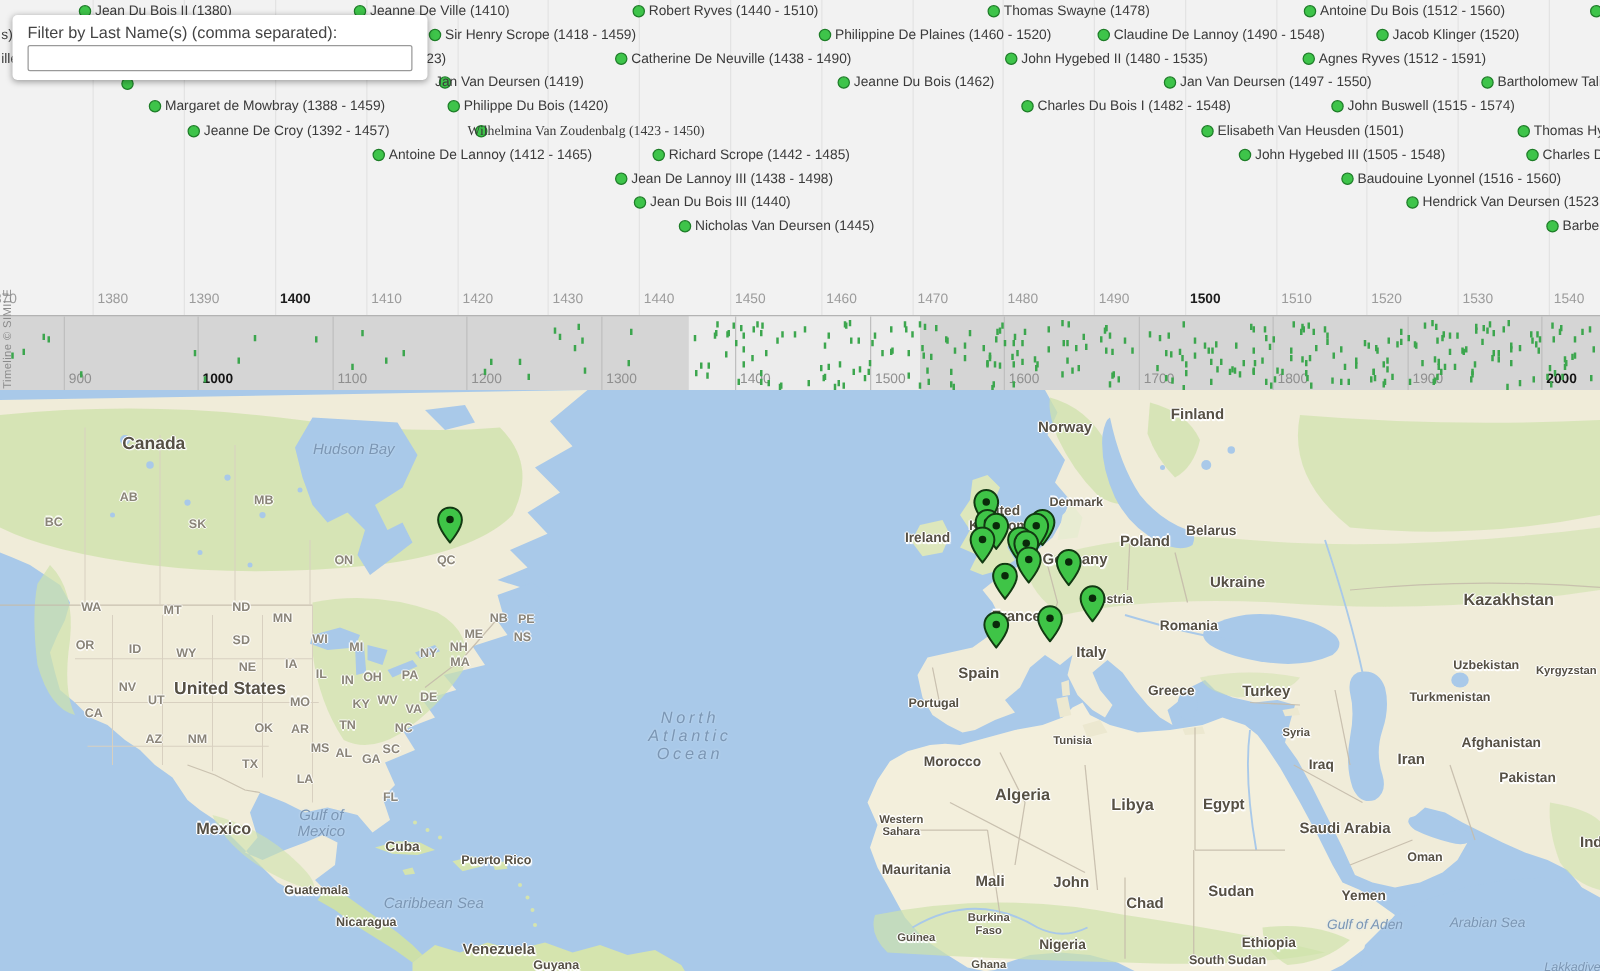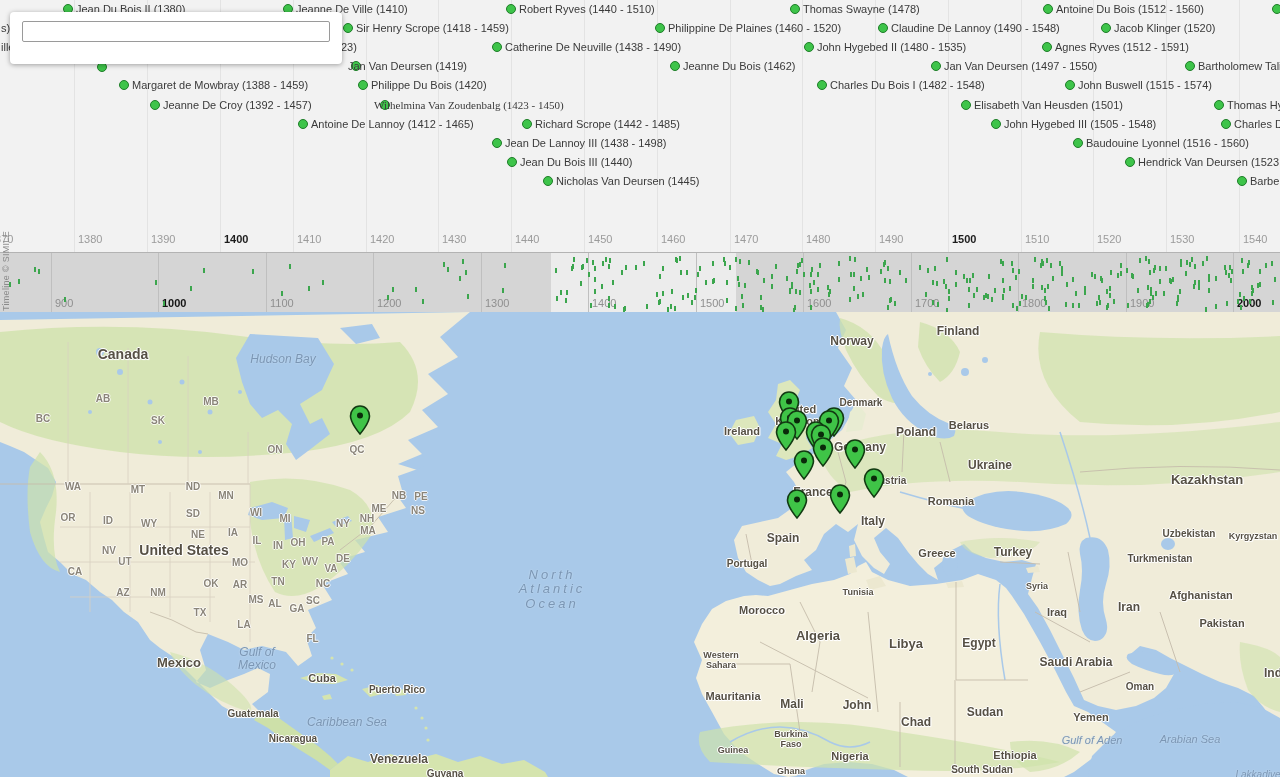--- a/index.html
+++ b/index.html
@@ -239,20 +239,21 @@
         <div class="dot" style="left: 1237px; top: 176px;"></div>
         <div class="lbl" style="left: 1250px; top: 174px;">Barbe</div>
       </div>
       <div class="frag" style="left: 1px; top: 21px;">s)</div>
       <div class="frag" style="left: 1px; top: 40px;">ille</div>
       <div class="frag" style="left: 341px; top: 40px;">23)</div>
     </div>
 </div>
 
 <div id="filter-panel">
+  <label for="lnfilter">Filter by Last Name(s) (comma separated):</label>
   <input id="lnfilter" type="text" placeholder="" style="">
 </div>
 
 <div id="tl-overview">
   <div id="ov-highlight" style="left: 551px; width: 185px;"></div>
   <div id="century-layer">
       <div class="cgrid" style="left: 51px;"></div>
       <div class="c-label" style="left: 55px;">900</div>
       <div class="cgrid" style="left: 158px;"></div>
       <div class="c-label strong" style="left: 162px;">1000</div>
@@ -837,21 +838,21 @@
       <div class="ml ml-state" style="left: 285px; top: 206px;">MI</div>
       <div class="ml ml-state" style="left: 343px; top: 211px;">NY</div>
       <div class="ml ml-state" style="left: 367px; top: 206px;">NH</div>
       <div class="ml ml-state" style="left: 368px; top: 218px;">MA</div>
       <div class="ml ml-state" style="left: 233px; top: 220px;">IA</div>
       <div class="ml ml-state" style="left: 198px; top: 222px;">NE</div>
       <div class="ml ml-state" style="left: 257px; top: 228px;">IL</div>
       <div class="ml ml-state" style="left: 278px; top: 233px;">IN</div>
       <div class="ml ml-state" style="left: 298px; top: 230px;">OH</div>
       <div class="ml ml-state" style="left: 328px; top: 229px;">PA</div>
-      <div class="ml ml-state" style="left: 109px; top: 238px;">NV</div>
+      <div class="ml ml-state" style="left: 82px; top: 238px; padding-left: 40px;">NV</div>
       <div class="ml ml-state" style="left: 125px; top: 249px;">UT</div>
       <div class="ml ml-state" style="left: 75px; top: 259px;">CA</div>
       <div class="ml ml-state" style="left: 123px; top: 280px;">AZ</div>
       <div class="ml ml-state" style="left: 158px; top: 280px;">NM</div>
       <div class="ml ml-state" style="left: 240px; top: 250px;">MO</div>
       <div class="ml ml-state" style="left: 289px; top: 252px;">KY</div>
       <div class="ml ml-state" style="left: 310px; top: 249px;">WV</div>
       <div class="ml ml-state" style="left: 331px; top: 256px;">VA</div>
       <div class="ml ml-state" style="left: 343px; top: 246px;">DE</div>
       <div class="ml ml-state" style="left: 211px; top: 271px;">OK</div>

